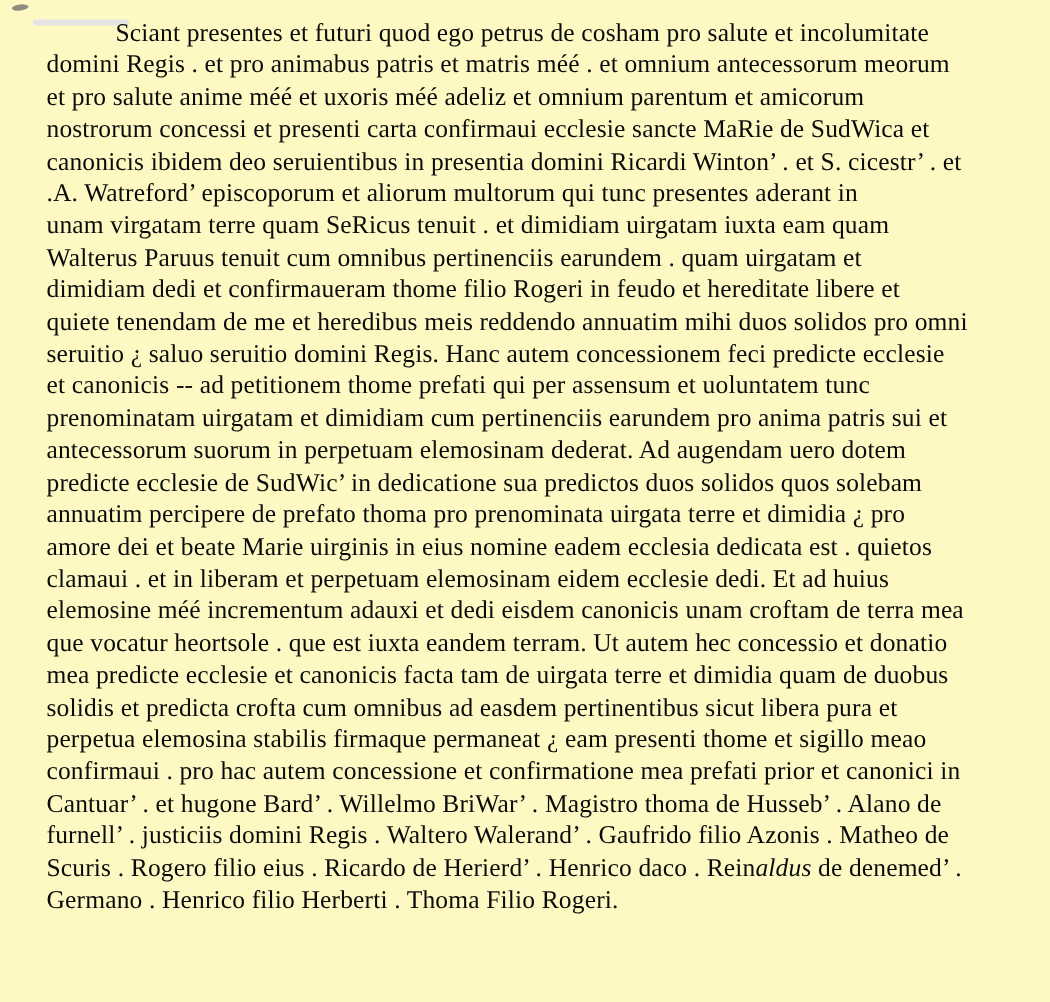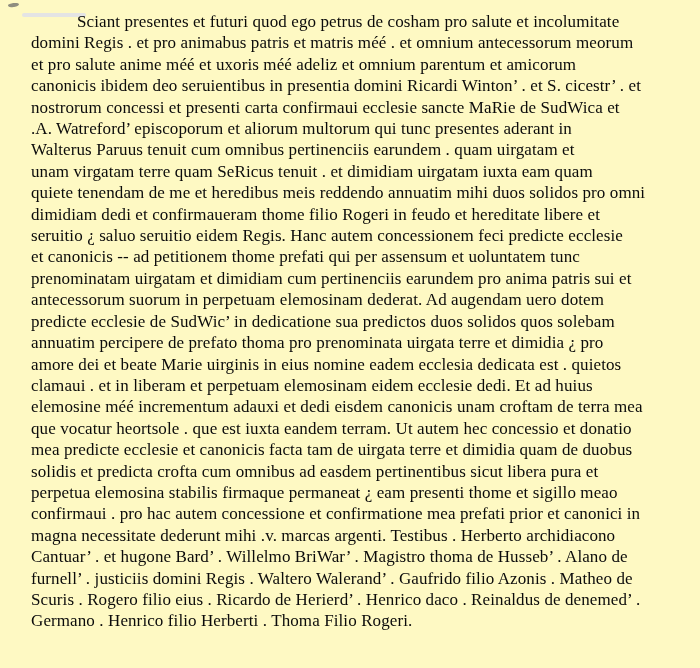--- a/index.html
+++ b/index.html
@@ -47,52 +47,52 @@
     letter-spacing: 0.1px;
   }
   .line {
     white-space: nowrap;
     text-rendering: optimizeLegibility;
   }
   .line.indent {
     padding-left: 46px;
   }
   .seg-italic {
+    font-style: italic;
   }
 </style>
 </head>
 <body>
 
 <div class="page">
   <div class="smudge-speck"></div>
   <div class="smudge-streak"></div>
   <div class="text-block">
       <div class="line indent"><span>Sciant presentes et futuri quod ego petrus de cosham pro salute et incolumitate</span></div>
       <div class="line"><span>domini Regis . et pro animabus patris et matris méé . et omnium antecessorum meorum</span></div>
       <div class="line"><span>et pro salute anime méé et uxoris méé adeliz et omnium parentum et amicorum</span></div>
+      <div class="line"><span>nostrorum concessi et presenti carta confirmaui ecclesie sancte MaRie de SudWica et</span></div>
       <div class="line"><span>canonicis ibidem deo seruientibus in presentia domini Ricardi Winton’ . et S. cicestr’ . et</span></div>
-      <div class="line"><span>nostrorum concessi et presenti carta confirmaui ecclesie sancte MaRie de SudWica et</span></div>
       <div class="line"><span>.A. Watreford’ episcoporum et aliorum multorum qui tunc presentes aderant in</span></div>
+      <div class="line"><span>unam virgatam terre quam SeRicus tenuit . et dimidiam uirgatam iuxta eam quam</span></div>
       <div class="line"><span>Walterus Paruus tenuit cum omnibus pertinenciis earundem . quam uirgatam et</span></div>
-      <div class="line"><span>unam virgatam terre quam SeRicus tenuit . et dimidiam uirgatam iuxta eam quam</span></div>
+      <div class="line"><span>dimidiam dedi et confirmaueram thome filio Rogeri in feudo et hereditate libere et</span></div>
       <div class="line"><span>quiete tenendam de me et heredibus meis reddendo annuatim mihi duos solidos pro omni</span></div>
-      <div class="line"><span>dimidiam dedi et confirmaueram thome filio Rogeri in feudo et hereditate libere et</span></div>
-      <div class="line"><span>seruitio ¿ saluo seruitio eidem Regis. Hanc autem concessionem feci predicte ecclesie</span></div>
+      <div class="line"><span>seruitio ¿ saluo seruitio domini Regis. Hanc autem concessionem feci predicte ecclesie</span></div>
       <div class="line"><span>et canonicis -- ad petitionem thome prefati qui per assensum et uoluntatem tunc</span></div>
       <div class="line"><span>prenominatam uirgatam et dimidiam cum pertinenciis earundem pro anima patris sui et</span></div>
       <div class="line"><span>antecessorum suorum in perpetuam elemosinam dederat. Ad augendam uero dotem</span></div>
       <div class="line"><span>predicte ecclesie de SudWic’ in dedicatione sua predictos duos solidos quos solebam</span></div>
       <div class="line"><span>annuatim percipere de prefato thoma pro prenominata uirgata terre et dimidia ¿ pro</span></div>
       <div class="line"><span>amore dei et beate Marie uirginis in eius nomine eadem ecclesia dedicata est . quietos</span></div>
       <div class="line"><span>clamaui . et in liberam et perpetuam elemosinam eidem ecclesie dedi. Et ad huius</span></div>
       <div class="line"><span>elemosine méé incrementum adauxi et dedi eisdem canonicis unam croftam de terra mea</span></div>
       <div class="line"><span>que vocatur heortsole . que est iuxta eandem terram. Ut autem hec concessio et donatio</span></div>
       <div class="line"><span>mea predicte ecclesie et canonicis facta tam de uirgata terre et dimidia quam de duobus</span></div>
       <div class="line"><span>solidis et predicta crofta cum omnibus ad easdem pertinentibus sicut libera pura et</span></div>
       <div class="line"><span>perpetua elemosina stabilis firmaque permaneat ¿ eam presenti thome et sigillo meao</span></div>
       <div class="line"><span>confirmaui . pro hac autem concessione et confirmatione mea prefati prior et canonici in</span></div>
-      <div class="line"><span>magna necessitate dederunt mihi .v. marcas argenti. Testibus . Herberto archidiacono</span></div>
       <div class="line"><span>Cantuar’ . et hugone Bard’ . Willelmo BriWar’ . Magistro thoma de Husseb’ . Alano de</span></div>
       <div class="line"><span>furnell’ . justiciis domini Regis . Waltero Walerand’ . Gaufrido filio Azonis . Matheo de</span></div>
       <div class="line"><span>Scuris . Rogero filio eius . Ricardo de Herierd’ . Henrico daco . Rein</span><span class="seg-italic">aldus</span><span> de denemed’ .</span></div>
       <div class="line"><span>Germano . Henrico filio Herberti . Thoma Filio Rogeri.</span></div>
     </div>
 </div>
 
 </body></html>

